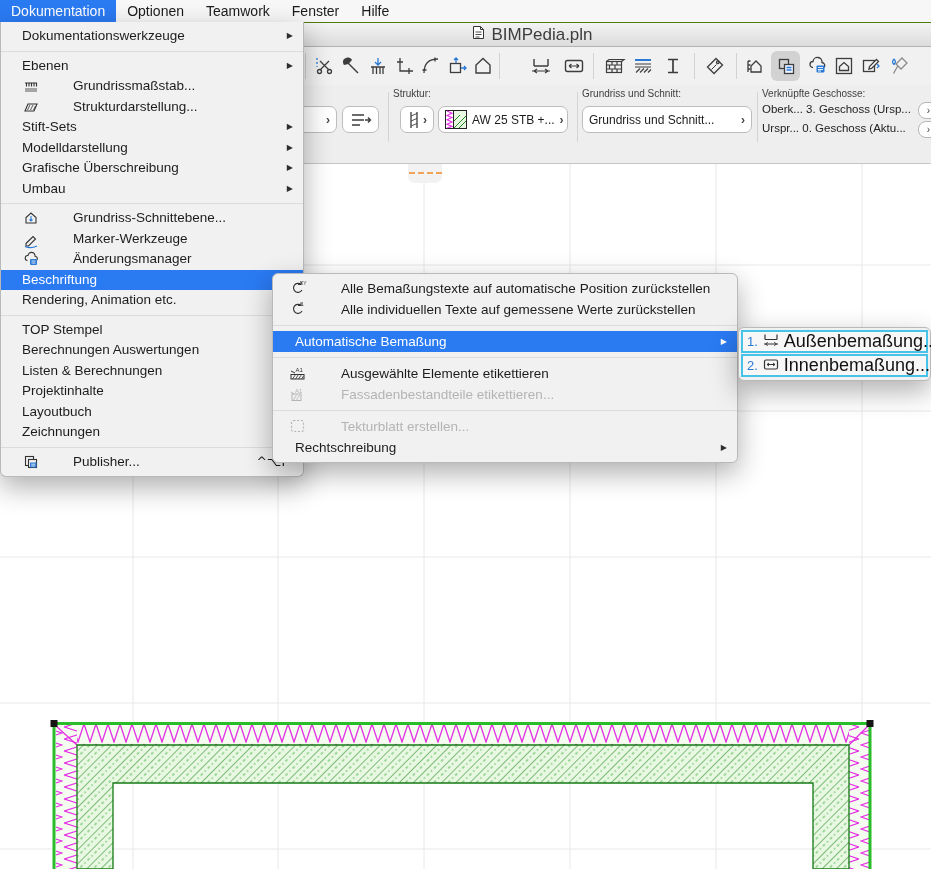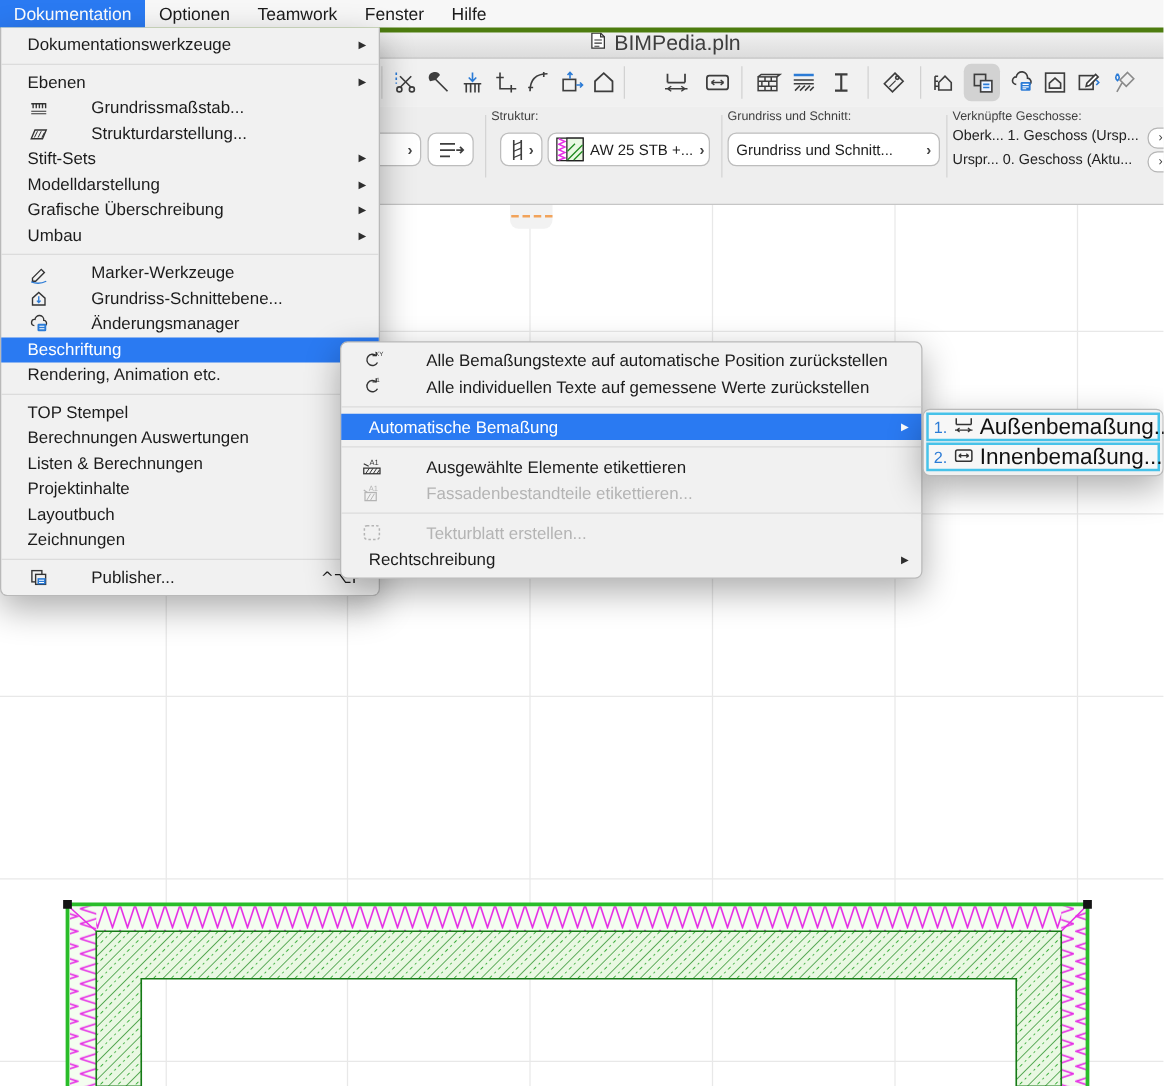--- a/index.html
+++ b/index.html
@@ -1,21 +1,21 @@
 <!DOCTYPE html>
 <html><head>
 <meta charset="utf-8">
 <style>
   html,body{margin:0;padding:0;background:#ffffff;}
   #screen{position:relative;width:931px;height:869px;overflow:hidden;
           font-family:"Liberation Sans",sans-serif;background:#fff;-webkit-font-smoothing:antialiased;}
 
   
   .menubar{position:absolute;left:0;top:0;width:931px;height:22px;background:#f7f7f7;
-           border-bottom:4px solid #4d7c0f;display:flex;align-items:stretch;z-index:40;}
+           border-bottom:1px solid #4d7c0f;display:flex;align-items:stretch;z-index:40;}
   .mb-item{display:flex;align-items:center;padding:0 11px;font-size:14px;color:#1b1b1b;}
   .mb-item.sel{background:#2a7af2;color:#fff;}
 
   
   .titlebar{position:absolute;left:0;top:23px;width:931px;height:23px;
             background:linear-gradient(#f3f3f3,#dcdcdc);border-bottom:1px solid #b2b2b2;
             display:flex;align-items:center;justify-content:center;z-index:5;}
   .title-wrap{display:flex;align-items:center;gap:6px;transform:translateX(67px);}
   .title-txt{font-size:17px;color:#3d3d3d;}
 
@@ -326,21 +326,21 @@
     <span class="t2-sep" style="left:577px"></span>
 
     <span class="t2-label" style="left:582px">Grundriss und Schnitt:</span>
     <div class="t2-ctl" style="left:582px;width:170px;justify-content:center">
       <span>Grundriss und Schnitt...</span>
       <span class="chev">›</span>
     </div>
     <span class="t2-sep" style="left:757px"></span>
 
     <span class="t2-label" style="left:762px">Verknüpfte Geschosse:</span>
-    <span class="story-row" style="left:762px;top:18px">Oberk... 1. Geschoss  (Ursp...</span>
+    <span class="story-row" style="left:762px;top:18px">Oberk... 3. Geschoss  (Ursp...</span>
     <span class="story-btn" style="left:918px;top:17px">›</span>
     <span class="story-row" style="left:762px;top:37px">Urspr...  0. Geschoss  (Aktu...</span>
     <span class="story-btn" style="left:918px;top:36px">›</span>
   </div>
 
   <div class="menubar">
     <span class="mb-item sel">Dokumentation</span>
     <span class="mb-item">Optionen</span>
     <span class="mb-item">Teamwork</span>
     <span class="mb-item">Fenster</span>
@@ -363,30 +363,30 @@
             <path d="M4.5,11 l2.5,-5 M7.5,11 l2.5,-5 M10.5,11 l2,-4" stroke-width="0.8"></path>
           </svg></span>
       <span>Strukturdarstellung...</span></div>
     <div class="mi"><span>Stift-Sets</span><span class="arr">▶</span></div>
     <div class="mi"><span>Modelldarstellung</span><span class="arr">▶</span></div>
     <div class="mi"><span>Grafische Überschreibung</span><span class="arr">▶</span></div>
     <div class="mi"><span>Umbau</span><span class="arr">▶</span></div>
     <div class="mdiv"></div>
     <div class="mi has-ic">
       <span class="mic"><svg width="16" height="16" viewBox="0 0 16 16" fill="none" stroke="#333" stroke-width="1.1">
+            <path d="M3,13 V7.5 L8,3 l5,4.5 V13 z"></path>
+            <path d="M8,6 v5 M6.5,9.5 L8,11 l1.5,-1.5" stroke="#2b7bd6"></path>
+          </svg></span>
+      <span>Grundriss-Schnittebene...</span></div>
+    <div class="mi has-ic">
+      <span class="mic"><svg width="16" height="16" viewBox="0 0 16 16" fill="none" stroke="#333" stroke-width="1.1">
             <path d="M3,12.5 L10,5.5 l2.5,2.5 L5.5,15 H3 Z"></path>
             <path d="M2,15.5 q6,2.5 12,-0.5" stroke="#2b7bd6"></path>
           </svg></span>
       <span>Marker-Werkzeuge</span></div>
-    <div class="mi has-ic">
-      <span class="mic"><svg width="16" height="16" viewBox="0 0 16 16" fill="none" stroke="#333" stroke-width="1.1">
-            <path d="M3,13 V7.5 L8,3 l5,4.5 V13 z"></path>
-            <path d="M8,6 v5 M6.5,9.5 L8,11 l1.5,-1.5" stroke="#2b7bd6"></path>
-          </svg></span>
-      <span>Grundriss-Schnittebene...</span></div>
     <div class="mi has-ic">
       <span class="mic"><svg width="16" height="16" viewBox="0 0 16 16" fill="none" stroke="#333" stroke-width="1.1">
             <path d="M4.5,9.5 a2.5,2.5 0 0 1 .5,-5 a3.5,3.5 0 0 1 7,.8 a2.3,2.3 0 0 1 1.5,4"></path>
             <rect x="7" y="8" width="7" height="6" rx="1" fill="#2b7bd6" stroke="none"></rect>
             <path d="M8.5,10 h4 M8.5,12 h4" stroke="#fff" stroke-width="0.8"></path>
           </svg></span>
       <span>Änderungsmanager</span></div>
     <div class="mi sel"><span>Beschriftung</span><span class="arr">▶</span></div>
     <div class="mi"><span>Rendering, Animation etc.</span><span class="arr">▶</span></div>
     <div class="mdiv"></div>

